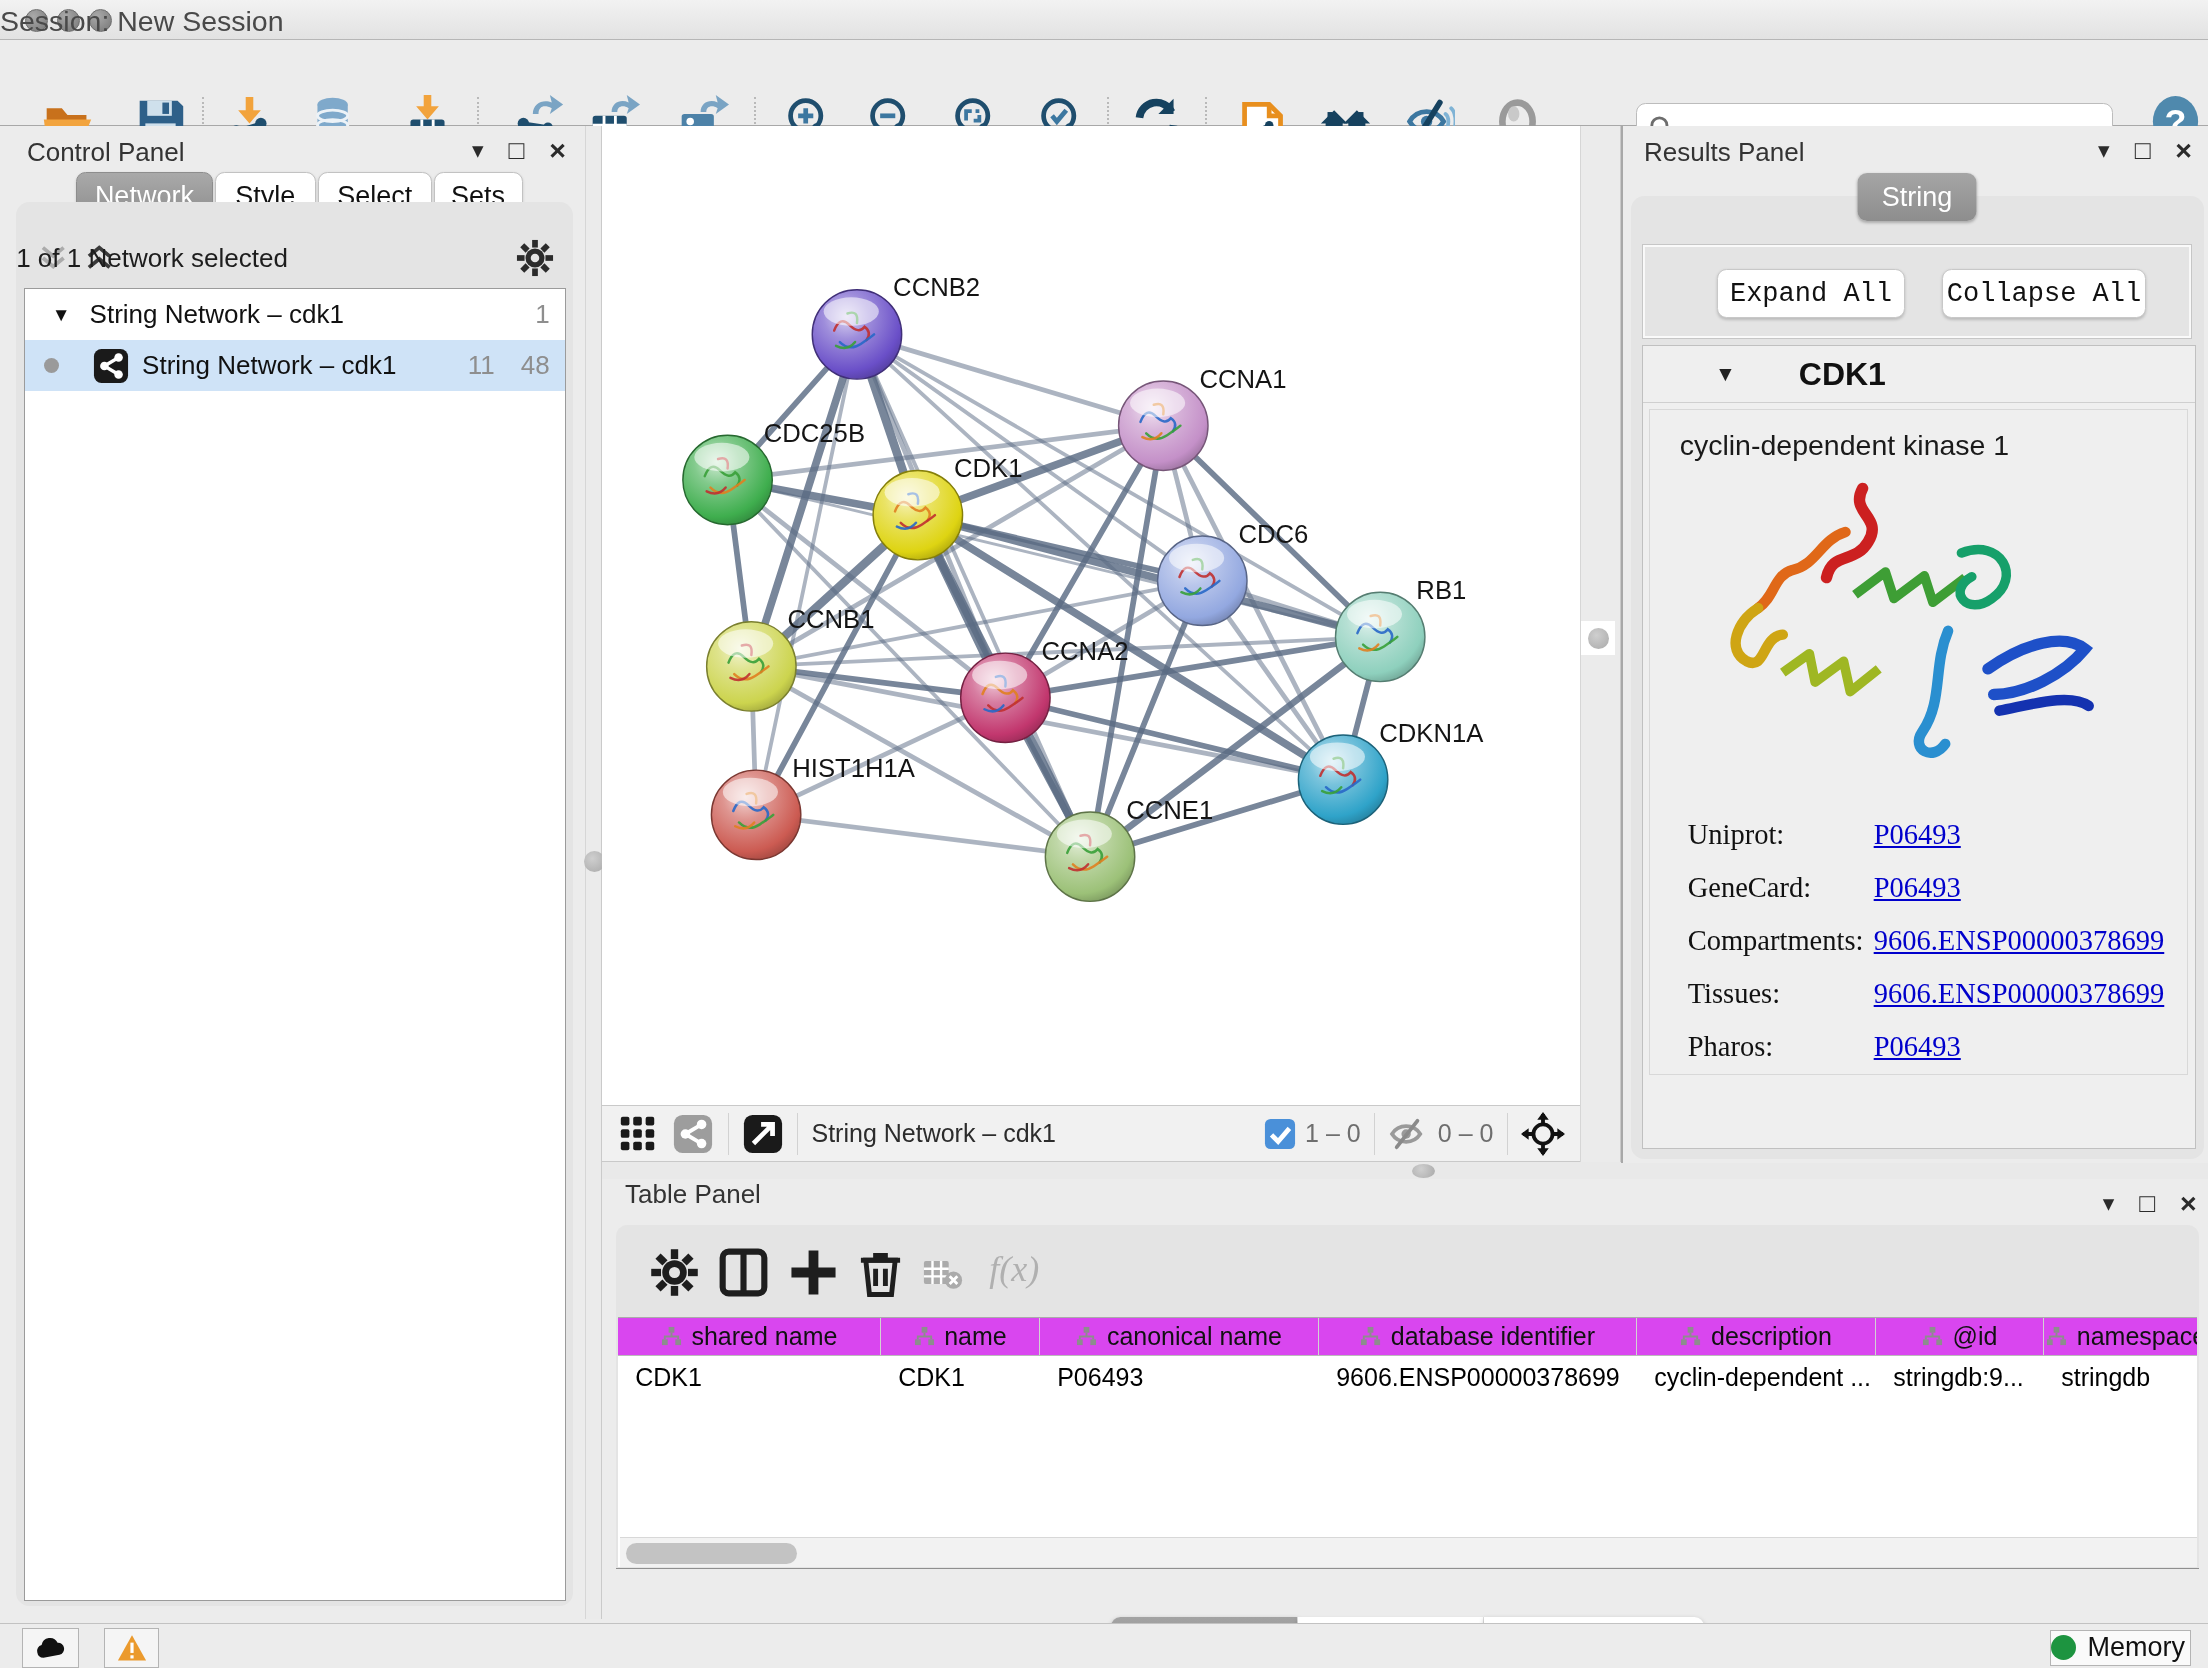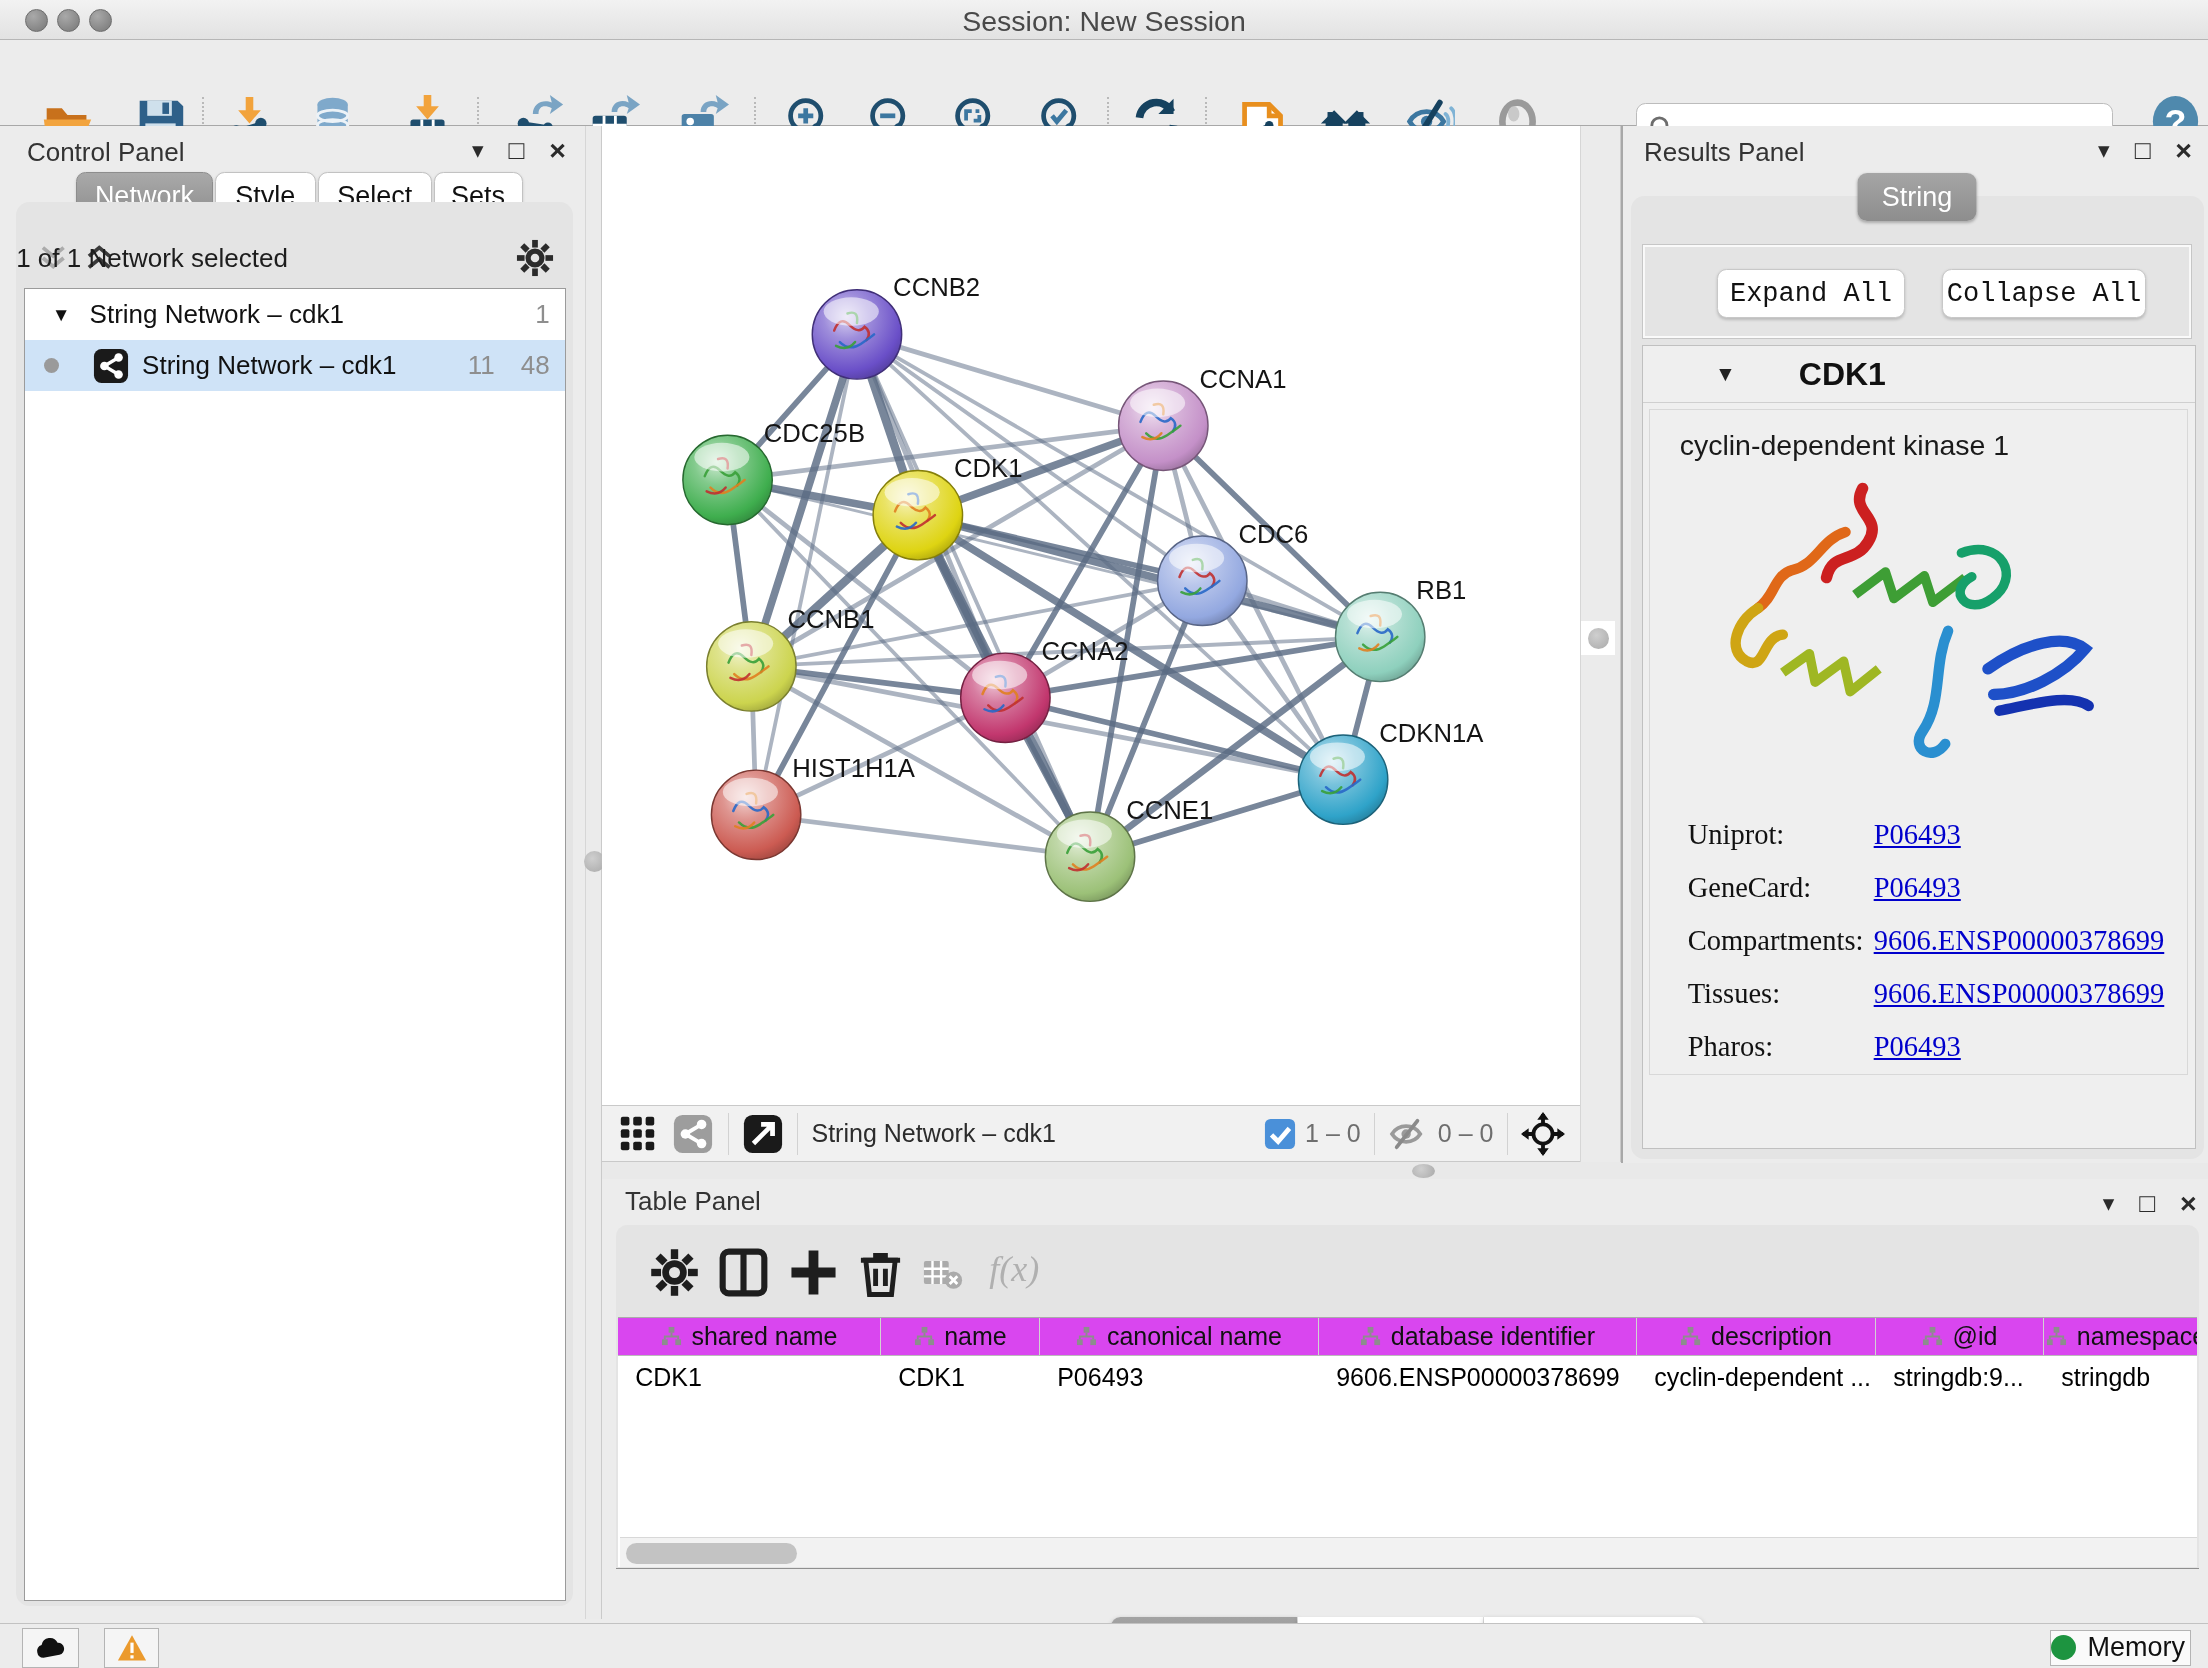--- a/index.html
+++ b/index.html
@@ -4,21 +4,21 @@
 <style>
   * { margin:0; padding:0; box-sizing:border-box; }
   html,body { width:2208px; height:1668px; }
   body { font-family:"Liberation Sans", sans-serif; background:#ececec; position:relative; overflow:hidden; color:#222; }
 
   
   #titlebar { position:absolute; left:0; top:0; width:2208px; height:40px;
     background:linear-gradient(#f2f2f2,#e2e2e2); border-bottom:1.9px solid #b6b6b6; }
   .traffic { position:absolute; top:8.6px; width:23px; height:23px; border-radius:50%;
     background:radial-gradient(circle at 35% 30%, #a9a9a9, #777); border:1px solid #6d6d6d; }
-  #win-title { position:absolute; top:4.8px; left:0; width:100%; text-align:center;
+  #win-title { position:absolute; top:4.8px; left:0; width:100%; text-align:left;
     font-size:28.5px; color:#494949; }
 
   
   #toolbar { position:absolute; left:0; top:40px; width:2208px; height:86px;
     background:#ececec; border-bottom:1.9px solid #a8a8a8; }
   .tbico { position:absolute; top:55px; width:53px; height:53px; }
   .tbsep { position:absolute; top:57px; width:0; height:51px; border-left:2.9px dotted #b9b9b9; }
   #search-box { position:absolute; left:1636px; top:63px; width:477px; height:51px;
     background:#fff; border:1.9px solid #bcbcbc; border-radius:9.5px; display:flex; align-items:center; padding-left:11.4px; }
   #search-input { border:none; outline:none; flex:1; font-size:25px; font-family:"Liberation Sans",sans-serif; background:transparent; }
@@ -78,21 +78,21 @@
   #protein-name { font-size:32px; font-weight:bold; color:#111; }
   #protein-desc { position:absolute; left:30px; top:19px; font-size:28.5px; color:#1a1a1a; }
   #crosslinks { position:absolute; left:38px; top:388px; font-family:"Liberation Serif", serif; }
   #crosslinks-heading { font-size:31px; font-weight:bold; color:#000; }
   .cl-row { display:flex; margin-top:21px; font-size:28.5px; }
   .cl-label { width:186px; color:#111; }
   .cl-link { color:#0000cc; text-decoration:underline; }
 
   
   #table-panel { position:absolute; left:602px; top:1179px; width:1606px; height:439px; background:#ececec; }
-  #tp-title { position:absolute; left:23px; top:7px; }
+  #tp-title { position:absolute; left:23px; top:0; }
   #tp-body { position:absolute; left:14.3px; top:46px; width:1583px; height:344px; background:#e4e4e4; border-radius:11.4px 11.4px 0 0; border-bottom:1.9px solid #8f8f8f; }
   .tp-ico { position:absolute; top:23px; width:49px; height:49px; }
   #node-table { position:absolute; left:1.9px; top:92px; width:1579px; height:250px; background:#fff; border-top:1.9px solid #aaa; overflow:hidden; }
   #nt-header { display:flex; height:38px; background:#d946ef; border-bottom:1.9px solid #bbb; }
   .nt-h { display:flex; align-items:center; justify-content:center; gap:9.5px; font-size:25px; color:#111;
     border-right:1.9px solid #d2d2d2; flex:none; overflow:hidden; white-space:nowrap; }
   #nt-row { display:flex; height:42px; align-items:center; }
   .nt-c { font-size:25px; color:#000; padding-left:17px; flex:none; overflow:hidden; white-space:nowrap; }
   #nt-hscroll { position:absolute; left:1.9px; bottom:0; width:1579px; height:30px; background:#f2f2f2; border-top:1px solid #d8d8d8; }
   #nt-thumb { position:absolute; left:5.7px; top:4.8px; width:171px; height:21px; border-radius:10.5px; background:#c3c3c3; }

